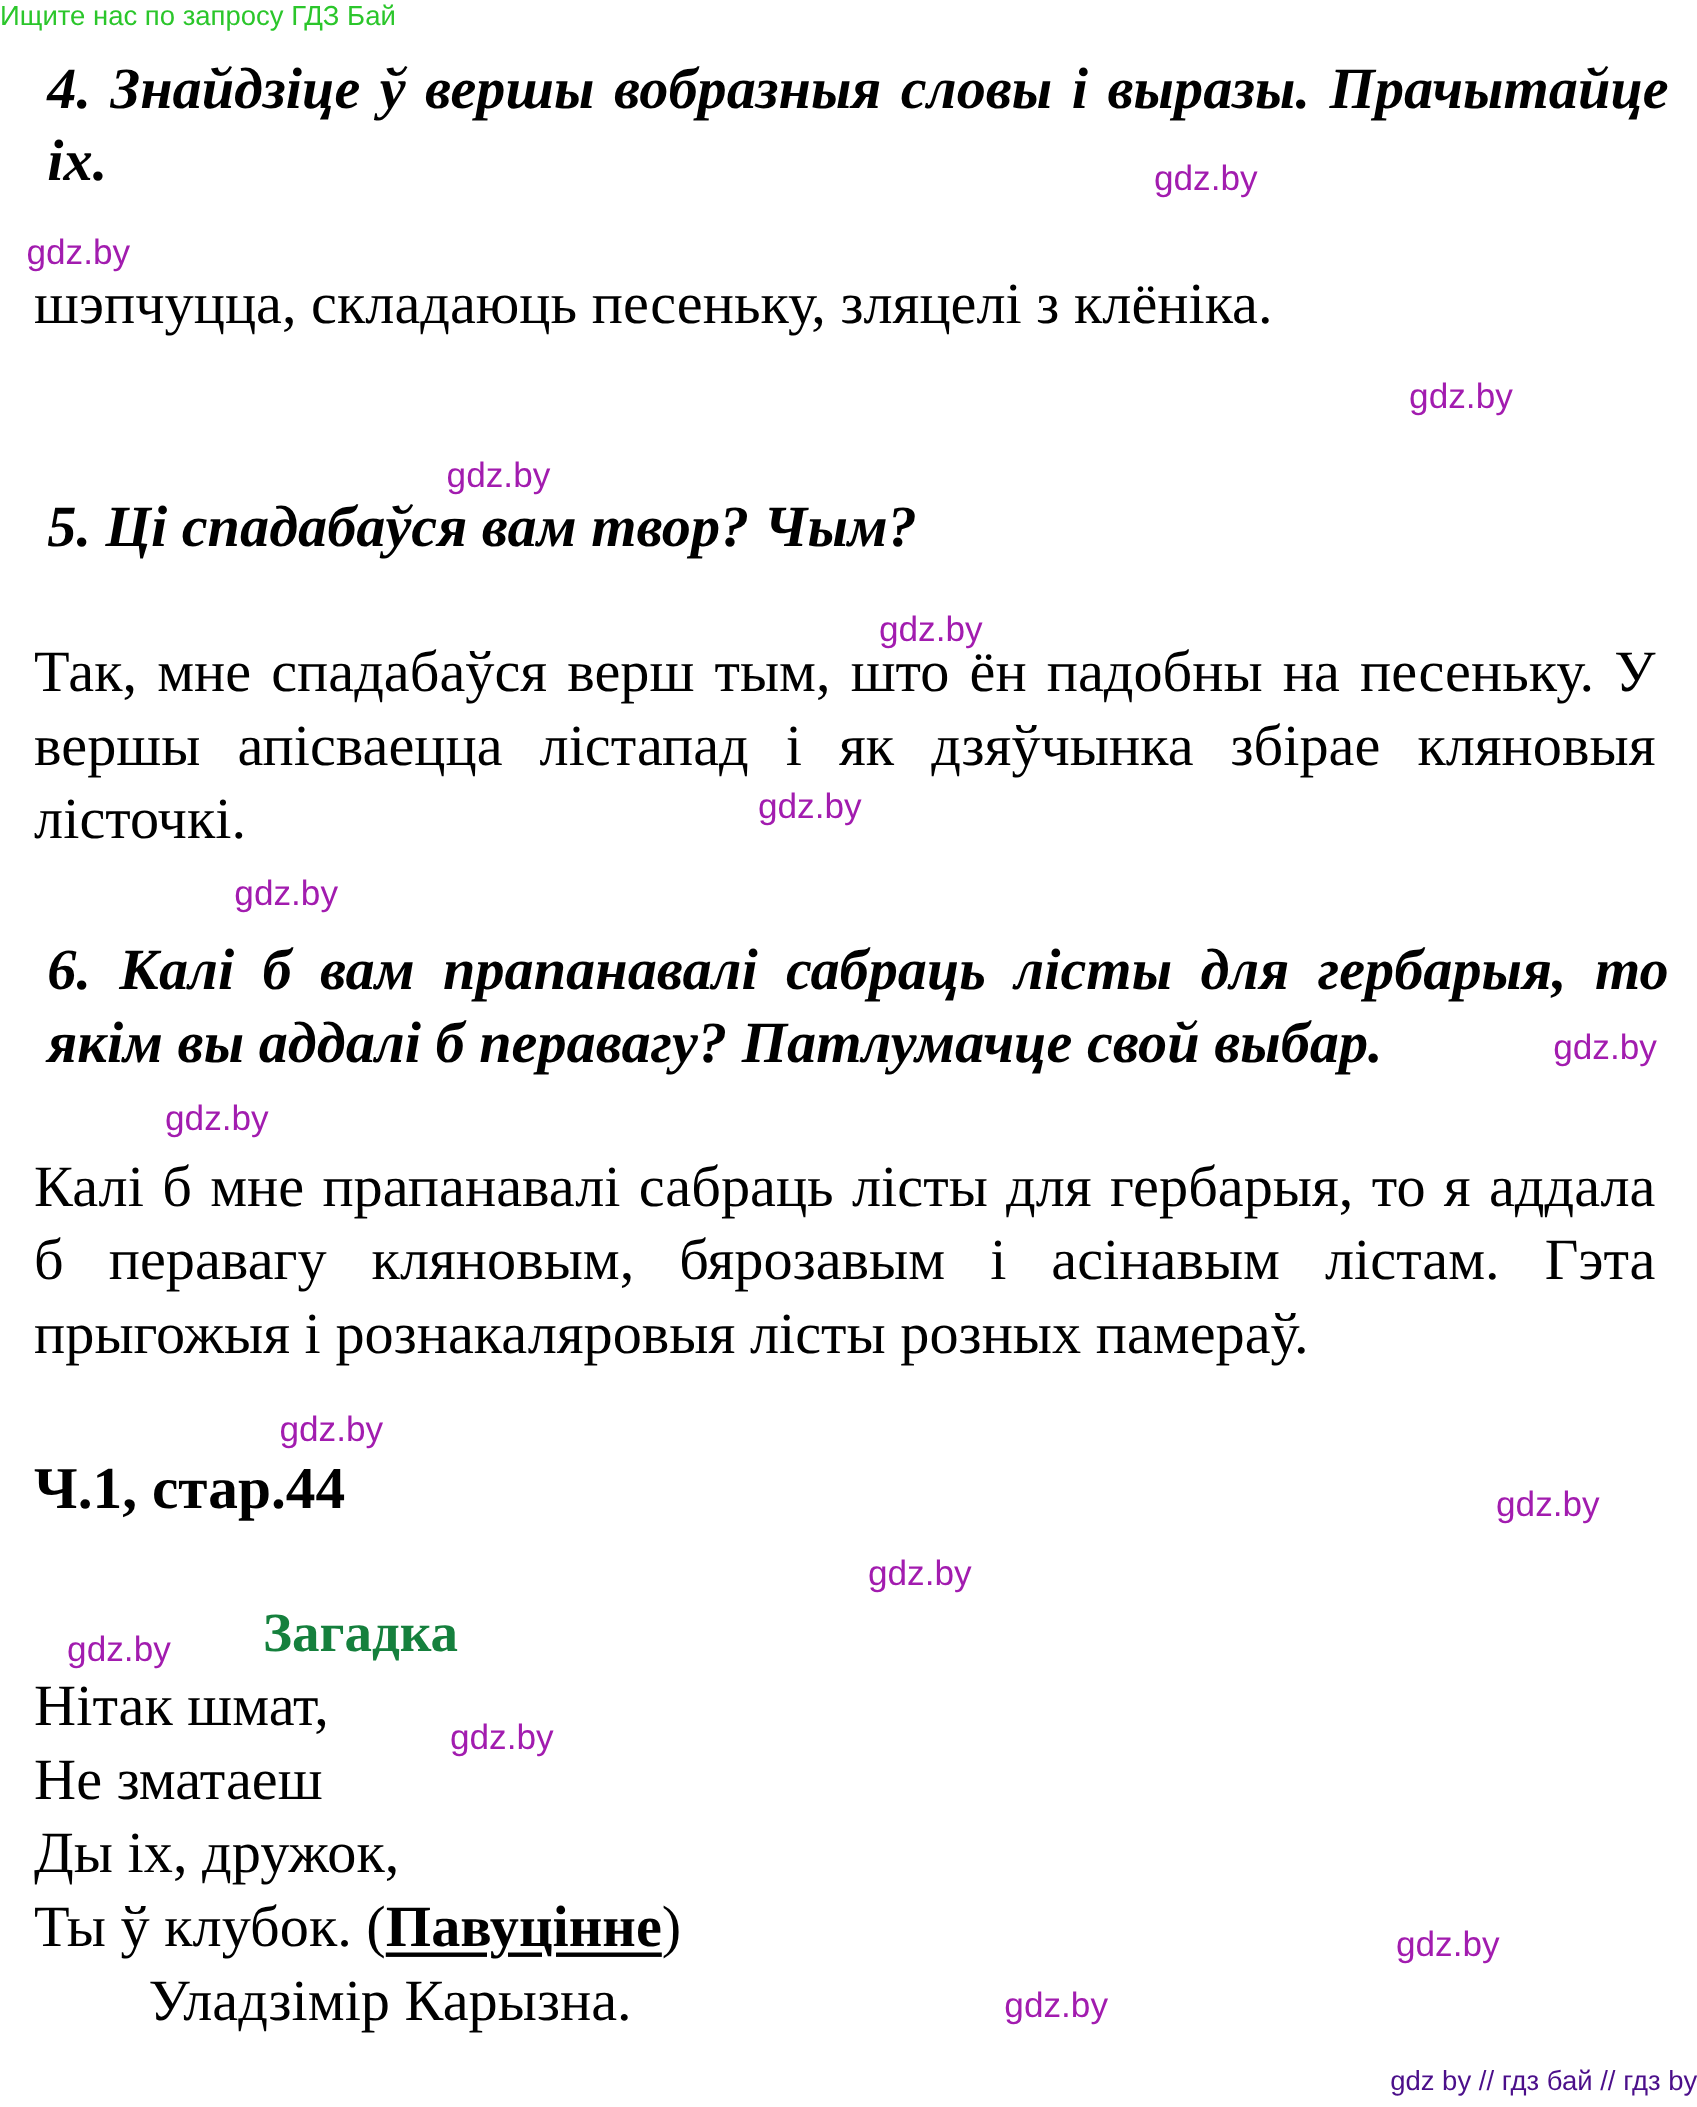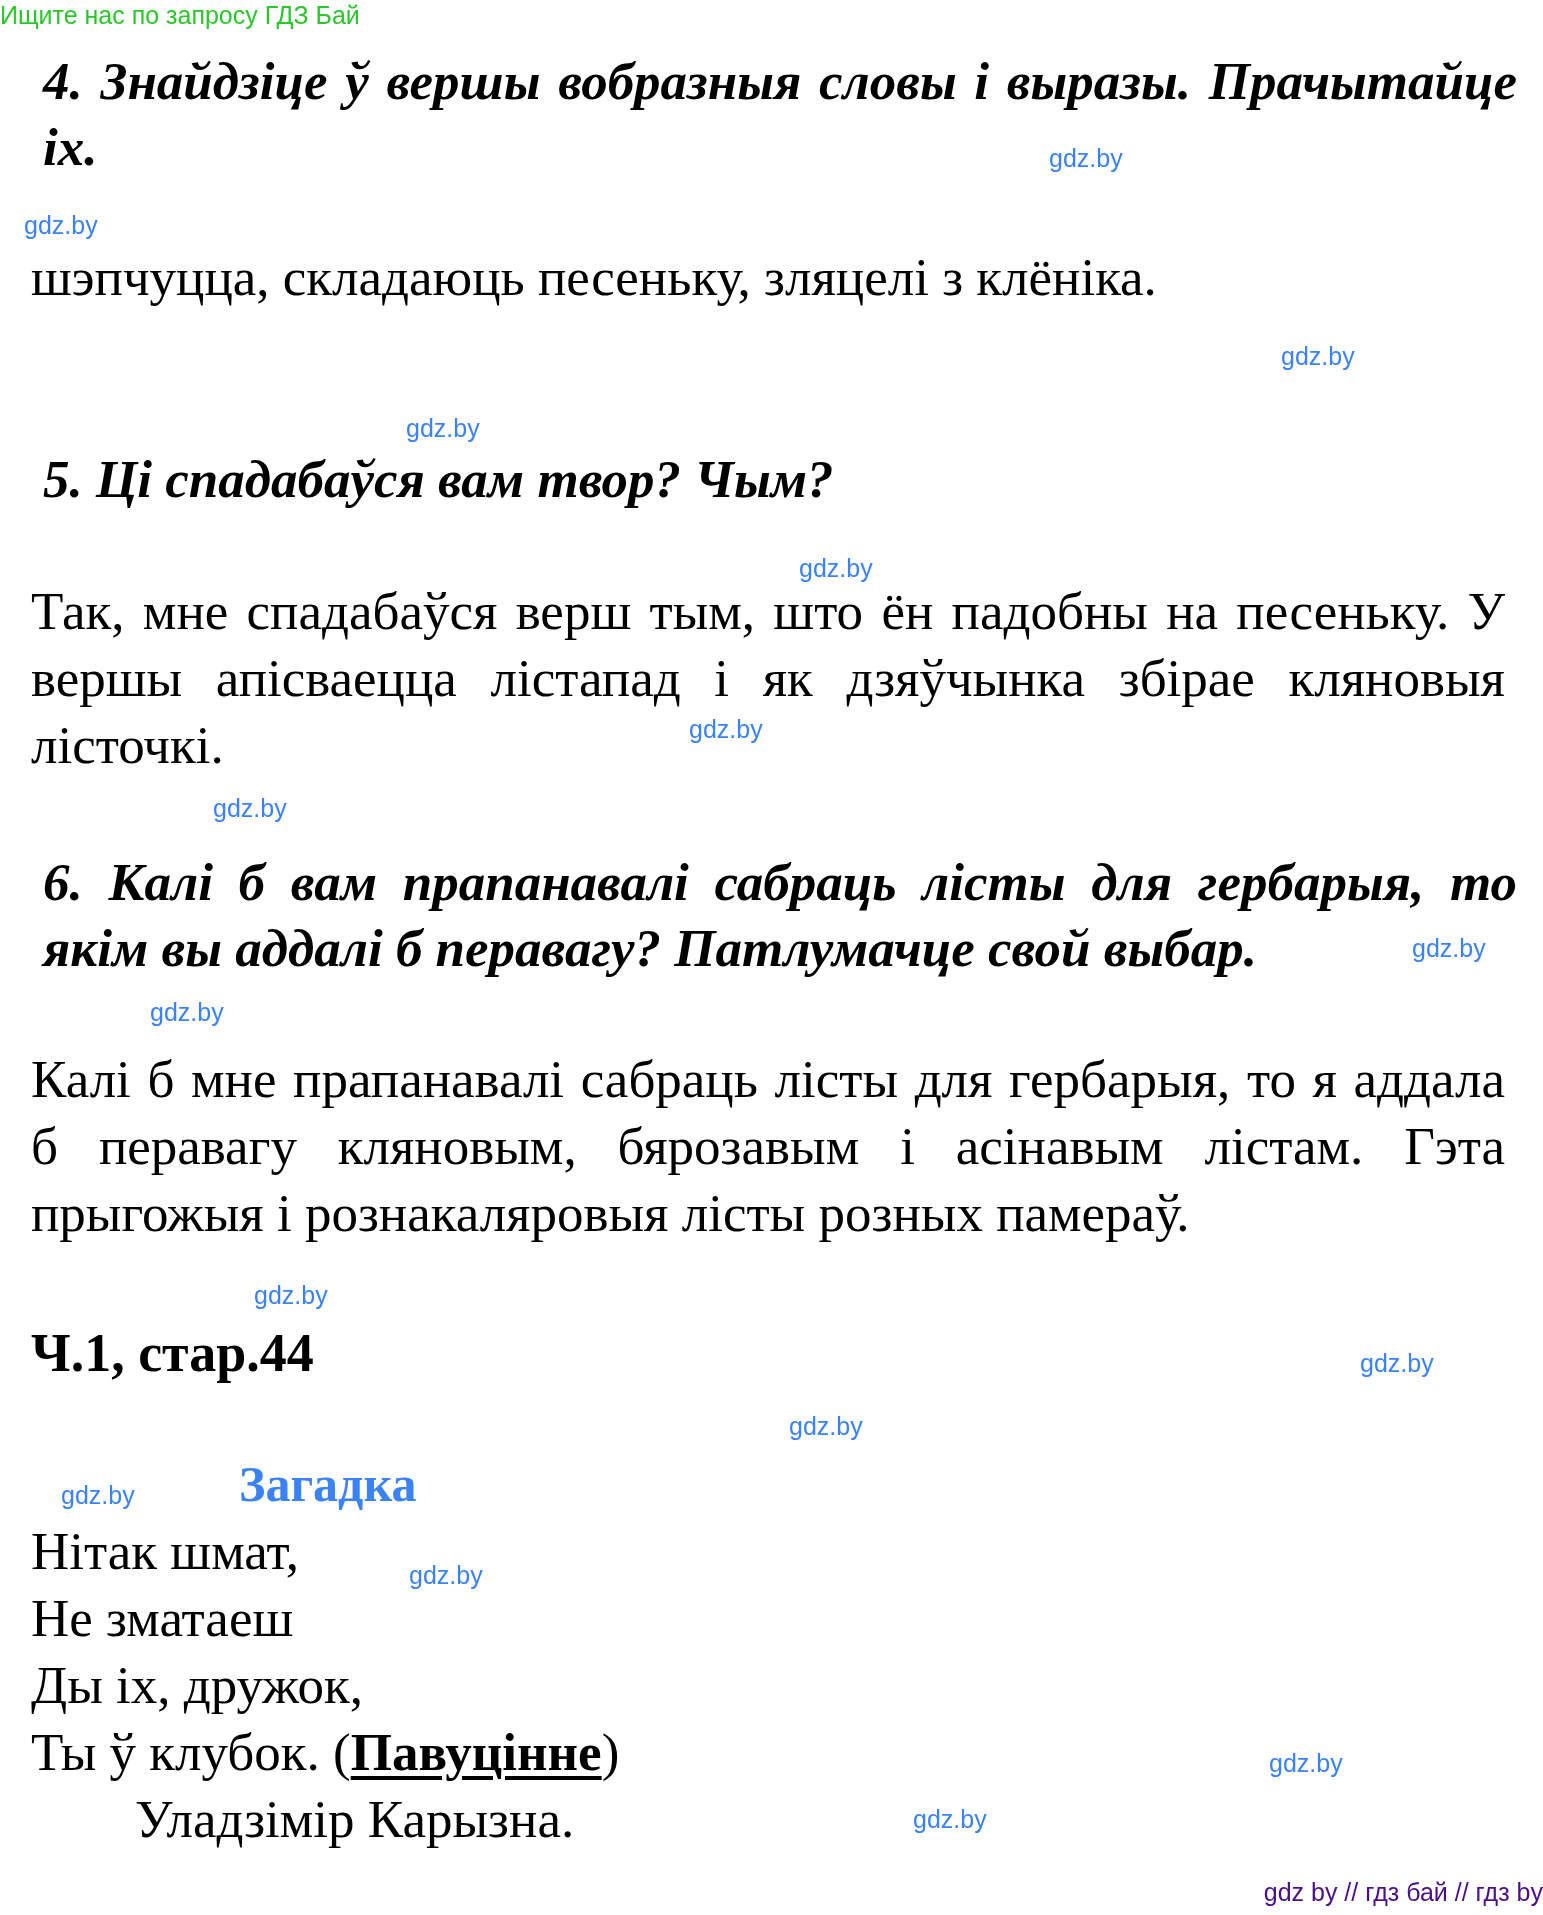--- a/index.html
+++ b/index.html
@@ -1,19 +1,19 @@
 <!DOCTYPE html>
 <html><head>
 <meta charset="utf-8">
 <style>
   html, body { margin: 0; padding: 0; background: #ffffff; }
   body { width: 1543px; height: 1915px; position: relative; overflow: hidden; }
   .abs { position: absolute; white-space: nowrap; }
   .serif { font-family: "Liberation Serif", "DejaVu Serif", serif; color: #000; }
-  .wm { font-family: "Liberation Sans", "DejaVu Sans", sans-serif; font-size: 25px; color: #3b82f6; line-height: 1; }
+  .wm { font-family: "Liberation Sans", "DejaVu Sans", sans-serif; font-size: 32px; color: #a21caf; line-height: 1; }
   .top-banner { font-family: "Liberation Sans", "DejaVu Sans", sans-serif; font-size: 25px; color: #2bc62b; line-height: 1; left: 0; width: 1543px; top: 3px; }
   .q { font-weight: bold; font-style: italic; font-size: 53px; line-height: 66px; margin-left: 12px; }
   .just { left: 31px; width: 1474px; text-align: justify; text-align-last: left; white-space: normal; }
   .just.full-last { text-align-last: justify; }
   .body { font-size: 53px; line-height: 67px; }
   .u { text-decoration: underline; text-decoration-thickness: 4px; text-underline-offset: 6px; font-weight: bold; }
   .page-heading { font-weight: bold; font-size: 54px; line-height: 1; }
   .riddle-title { font-family: "Liberation Serif", "DejaVu Serif", serif; font-weight: bold; font-size: 50px; line-height: 1; }
   .poem { font-size: 53px; line-height: 67px; }
   .footer { font-family: "Liberation Sans", "DejaVu Sans", sans-serif; font-size: 25px; line-height: 1; left: 0; width: 1543px; text-align: right; top: 1880px; }
@@ -48,21 +48,21 @@
 <div class="abs wm" style="left:150px; top:1000px;">gdz.by</div>
 
 <div class="abs serif body just" style="top:1046px;">Калі б мне прапанавалі сабраць лісты для гербарыя, то я аддала б перавагу кляновым, бярозавым і асінавым лістам. Гэта прыгожыя і рознакаляровыя лісты розных памераў.</div>
 <div class="abs wm" style="left:254px; top:1283px;">gdz.by</div>
 
 <div class="abs serif page-heading" style="left:31px; top:1326px;">Ч.1, стар.44</div>
 <div class="abs wm" style="left:1360px; top:1351px;">gdz.by</div>
 <div class="abs wm" style="left:789px; top:1414px;">gdz.by</div>
 
 <div class="abs wm" style="left:61px; top:1483px;">gdz.by</div>
-<div class="abs riddle-title" style="left:239px; top:1459px; color:#3b82f6;">Загадка</div>
+<div class="abs riddle-title" style="left:239px; top:1459px; color:#15803d;">Загадка</div>
 
 <div class="abs serif poem" style="left:31px; top:1518px;">
   <div class="line">Нітак шмат,</div>
   <div class="line">Не зматаеш</div>
   <div class="line">Ды іх, дружок,</div>
   <div class="line">
     <span>Ты ў клубок. (</span><span class="u">Павуціннe</span><span>)</span>
   </div>
   <div class="line" style="padding-left:104px;">Уладзімір Карызна.</div>
 </div>

